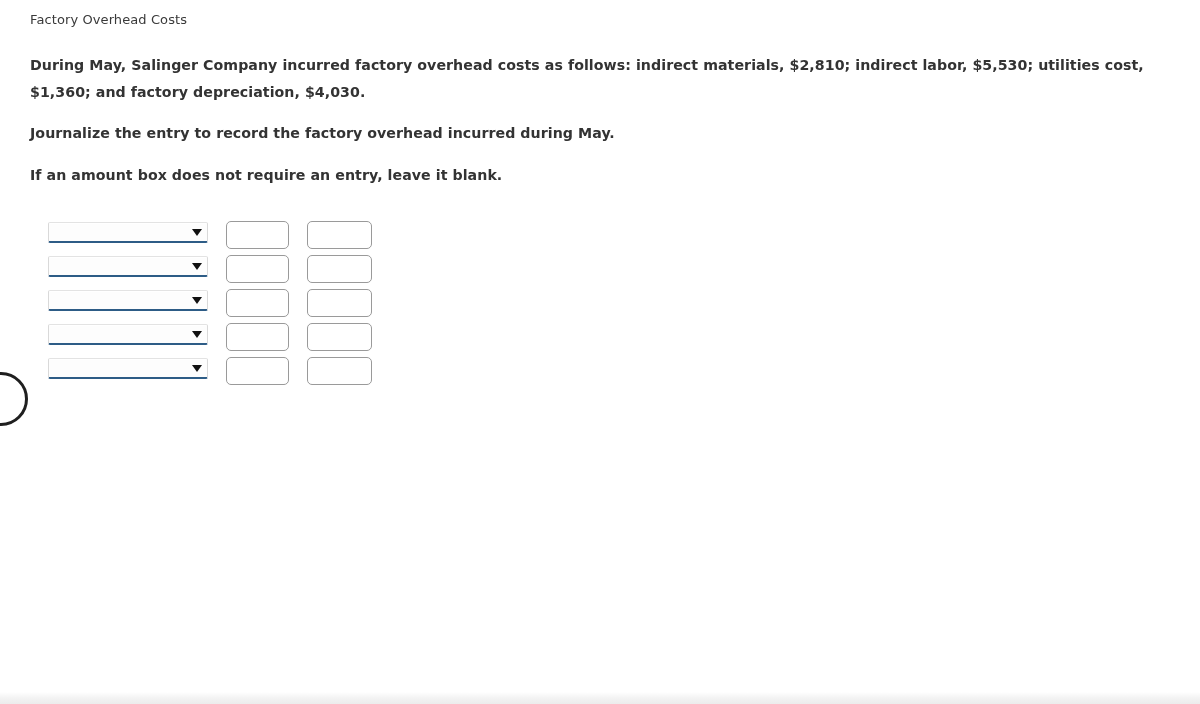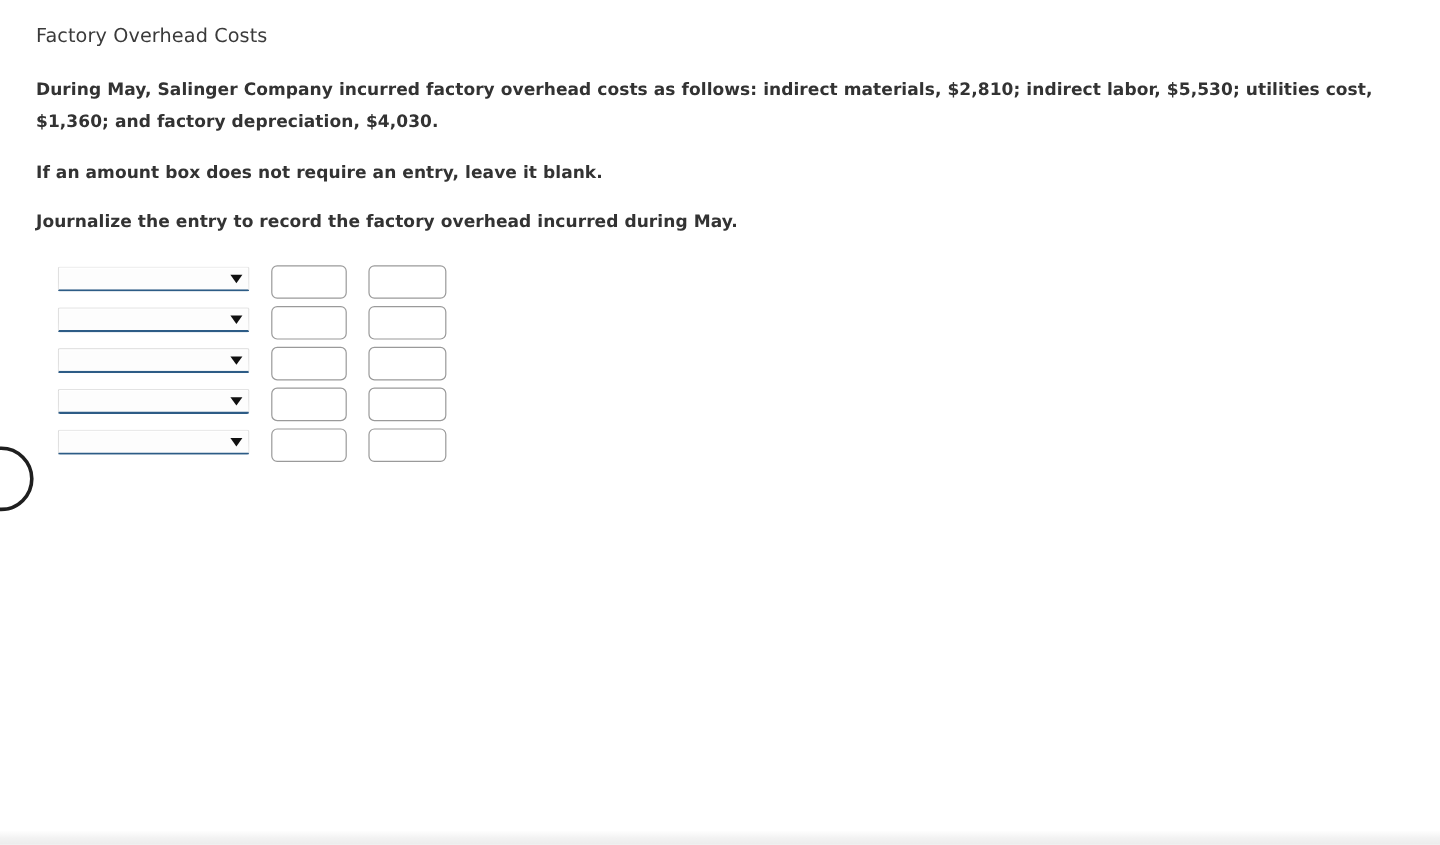--- a/index.html
+++ b/index.html
@@ -27,25 +27,25 @@
 
   
   .content {
     position: absolute;
     left: 30px;
     top: 0;
     width: 1165px;
   }
 
   .question-title {
-    font-size: 16px;
+    font-size: 13px;
     line-height: 19px;
     color: #3a3a3a;
     margin: 0;
-    padding-top: 20px;
+    padding-top: 10px;
     letter-spacing: 0.1px;
     font-weight: 400;
   }
 
   .para {
     font-size: 14.2px;
     line-height: 27px;
     color: #333333;
     margin: 0;
     letter-spacing: 0.05px;
@@ -158,23 +158,23 @@
 </head>
 <body>
 
 <div id="page">
 
   <div class="content">
     <p class="question-title">Factory Overhead Costs</p>
 
     <p class="para para-1">During May, Salinger Company incurred factory overhead costs as follows: indirect materials, $2,810; indirect labor, $5,530; utilities cost, $1,360; and factory depreciation, $4,030.</p>
 
+    <p class="para para-2">Journalize the entry to record the factory overhead incurred during May.</p>
+
     <p class="para para-3">If an amount box does not require an entry, leave it blank.</p>
-
-    <p class="para para-2">Journalize the entry to record the factory overhead incurred during May.</p>
   </div>
 
   <div class="journal-form">
 
     <div class="journal-row">
       <div class="acct-select">
         <span class="sel-text"></span>
         <span class="caret"></span>
       </div>
       <div class="amount-box amount-debit">

